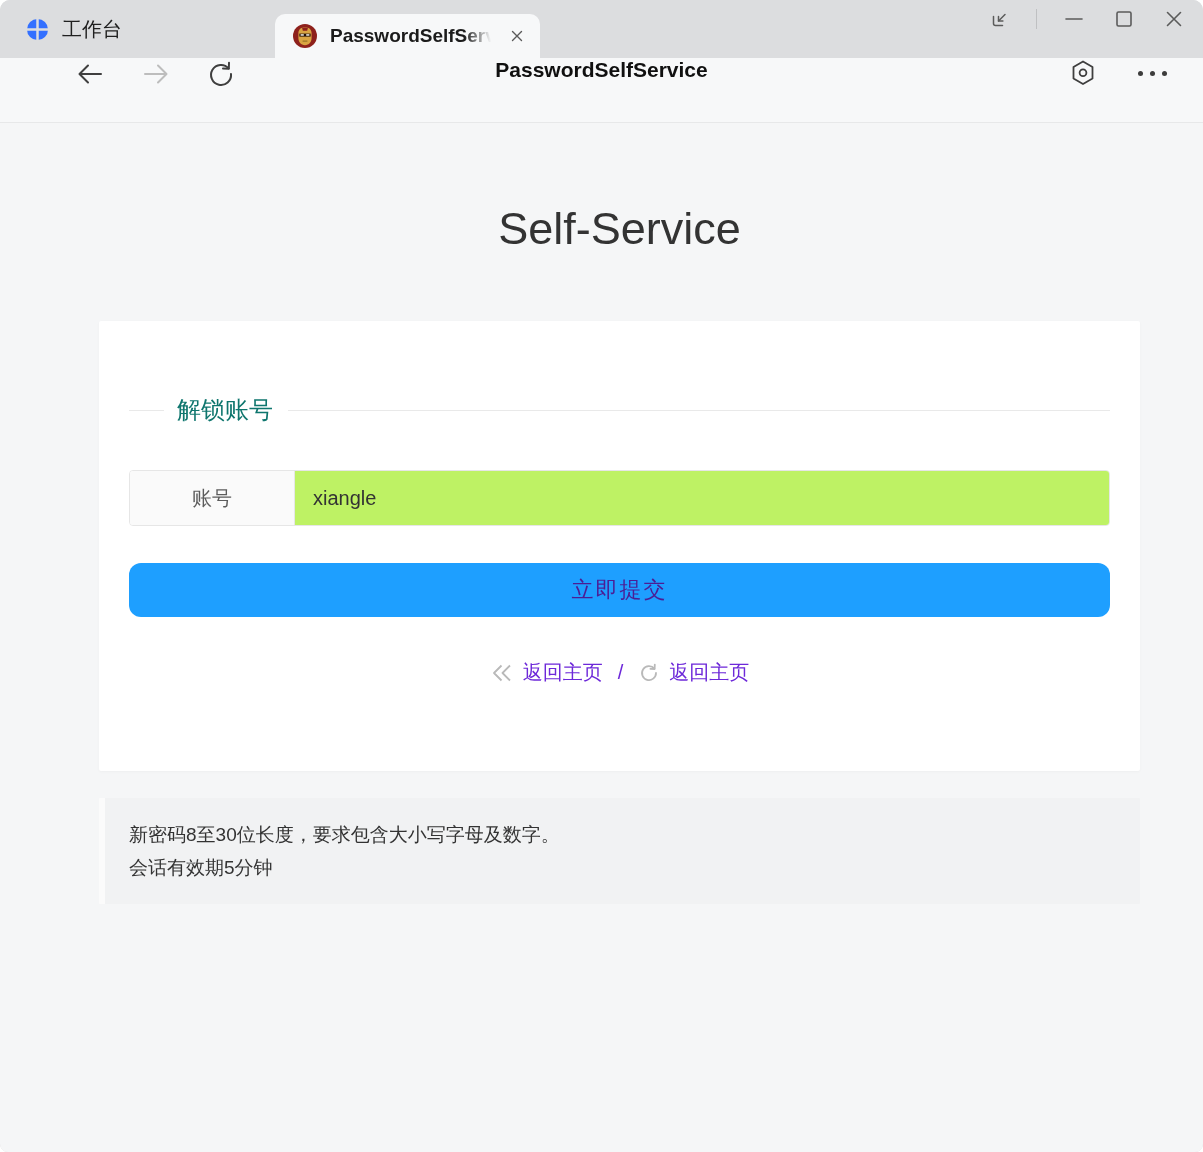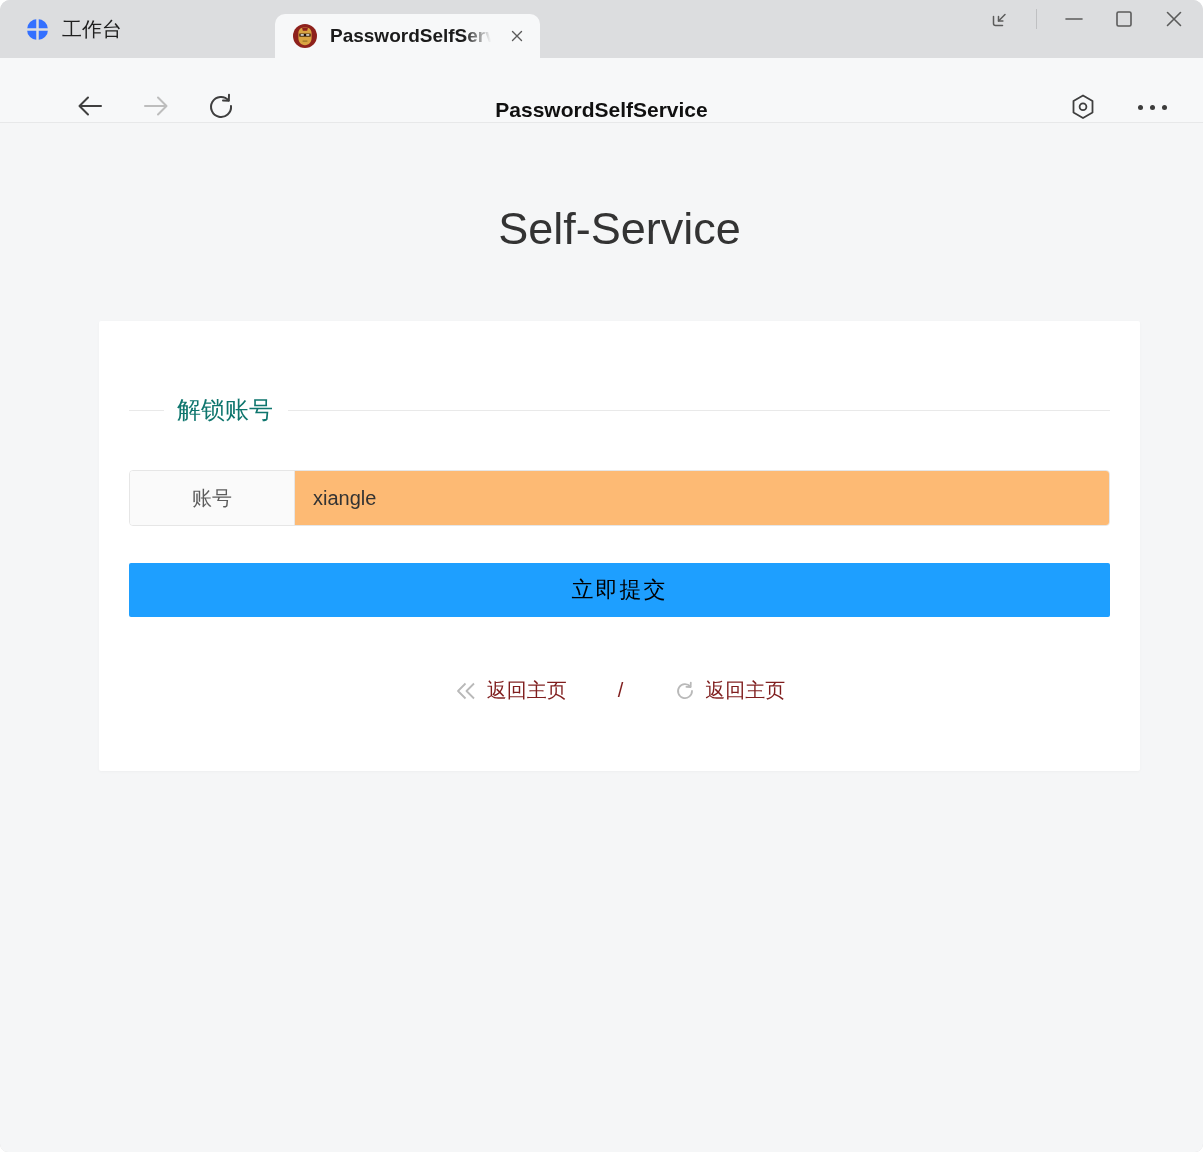--- a/index.html
+++ b/index.html
@@ -32,21 +32,21 @@
   .tab-close{ display:flex; align-items:center; padding:2px; cursor:pointer; }
   .win-controls{
     position:absolute; top:5px; right:16px; height:28px;
     display:flex; align-items:center; gap:24px;
   }
   .win-controls .ctl{ display:flex; align-items:center; justify-content:center; width:26px; height:26px; cursor:pointer; }
   .vdivider{ width:1px; height:20px; background:#bfc0c2; }
   
   .navbar{
     height:65px; background:#f7f8f9; border-bottom:1px solid #e7e8e9;
-    display:flex; align-items:flex-end; position:relative;padding-left:44px;
+    display:flex; align-items:flex-start; position:relative;padding-left:44px;
   }
   .nav-left{ display:flex; align-items:center; gap:34px; padding-left:30px; }
   .nav-btn{ display:flex; align-items:center; cursor:pointer; }
   .nav-title{
     position:absolute; left:50%; transform:translateX(-50%);
     font-size:21px; font-weight:700; color:#101010;
   }
   .nav-right{ margin-left:auto; display:flex; align-items:center; gap:40px; padding-right:36px; }
   .dots{ display:flex; gap:7px; cursor:pointer; }
   .dots i{ width:5px; height:5px; border-radius:50%; background:#3c3c3c; }
@@ -67,30 +67,30 @@
     margin-top:44px; height:56px; display:flex;
     border:1px solid #e6e6e6; border-radius:4px; overflow:hidden; background:#fff;
   }
   .field-label{
     width:165px; background:#fafafa; border-right:1px solid #e6e6e6;
     display:flex; align-items:center; justify-content:center;
     font-size:20px; color:#5c5c5c;
   }
   .field-input{
     flex:1; border:none; outline:none; padding:0 18px;
-    font-size:20px; color:#333; background:#fdba74; font-family:inherit;
+    font-size:20px; color:#333; background:#bef264; font-family:inherit;
   }
   .submit{
-    margin-top:37px; width:100%; height:54px; border:none; border-radius:2px;
-    background:#1E9FFF; color:#000000; font-size:22px; letter-spacing:2px;
+    margin-top:37px; width:100%; height:54px; border:none; border-radius:12px;
+    background:#1E9FFF; color:#4c1d95; font-size:22px; letter-spacing:2px;
     cursor:pointer; font-family:inherit;
   }
   .links{
-    margin-top:60px; display:flex; justify-content:center; align-items:center;
-    font-size:20px; color:#7f1d1d;gap:36px;
+    margin-top:42px; display:flex; justify-content:center; align-items:center;
+    font-size:20px; color:#6d28d9;
   }
   .link{ display:inline-flex; align-items:center; gap:9px; cursor:pointer; }
   .links .sep{ margin:0 15px; }
   .notice{
     margin:27px 63px 0; background:#f1f2f3; border-left:6px solid #fbfbfb;
     border-radius:1px; padding:20px 24px; font-size:19px; line-height:33px; color:#333;
   }
   svg{ display:block; }
 </style>
 </head>
@@ -227,15 +227,19 @@
             <svg width="22" height="22" viewBox="0 0 22 22" fill="none" stroke="#b9b9b9" stroke-width="1.8" stroke-linecap="round">
               <path d="M16.4 6.6 A7 7 0 1 0 18 11"></path>
               <path d="M16.8 2.6 L16.6 7 L12.4 6.8" stroke-linejoin="round"></path>
             </svg>
           </span>
           <span>返回主页</span>
         </span>
       </div>
     </div>
 
+    <div class="notice">
+      <div>新密码8至30位长度，要求包含大小写字母及数字。</div>
+      <div>会话有效期5分钟</div>
+    </div>
   </div>
 
 </div>
 
 </body></html>

